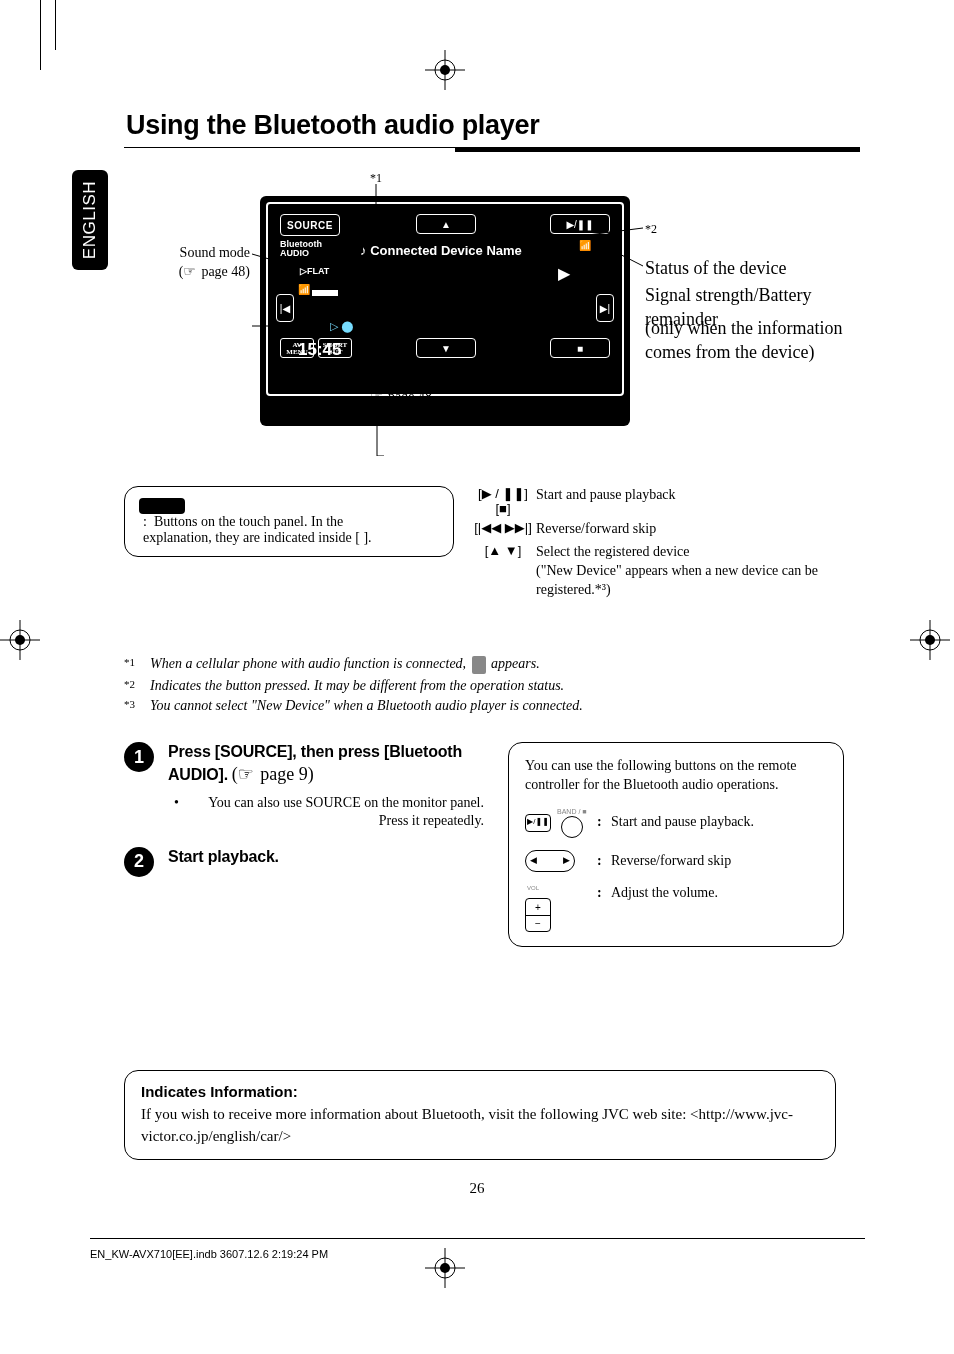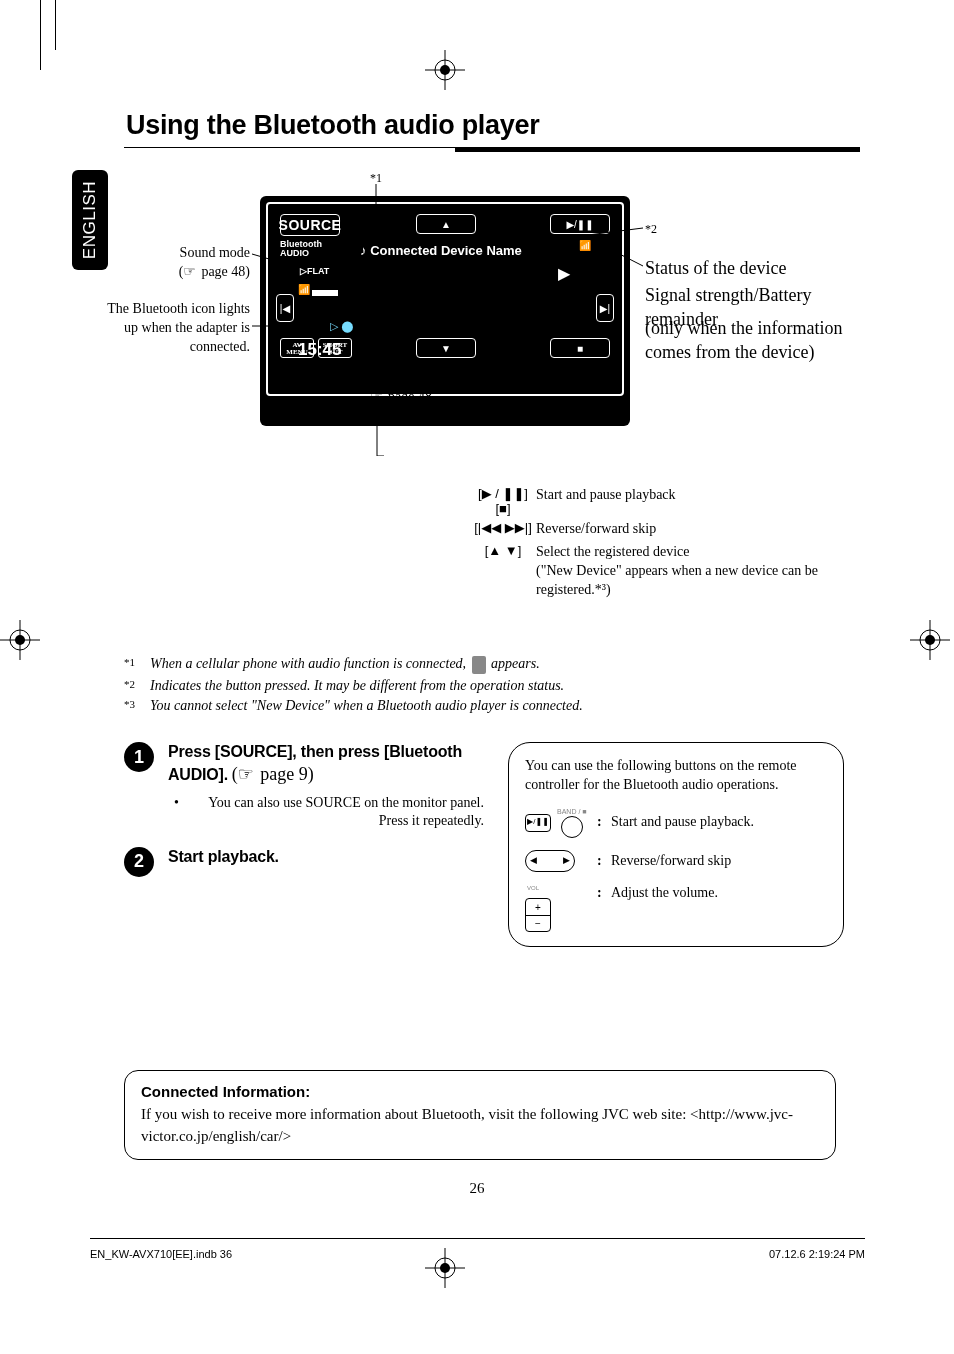--- a/index.html
+++ b/index.html
@@ -67,21 +67,21 @@
     background: #000;
     border-radius: 6px;
     color: #fff;
   }
   .device-screen .inner {
     position: absolute; inset: 6px 6px 30px 6px;
     border: 2px solid #fff;
     border-radius: 4px;
   }
   .btn { position: absolute; background: #000; border: 1px solid #fff; border-radius: 4px; display:flex; align-items:center; justify-content:center; font-size: 10px; color:#fff; font-family: Arial; }
-  .source-btn { left: 12px; top: 10px; width: 60px; height: 22px; font-weight:bold; font-size:14px; letter-spacing:0.5px; }
+  .source-btn { left: 12px; top: 10px; width: 60px; height: 22px; font-weight:bold; font-size:10px; letter-spacing:0.5px; }
   .up-btn { left: 148px; top: 10px; width: 60px; height: 20px; }
   .down-btn { left: 148px; bottom: 36px; width: 60px; height: 20px; }
   .playpause-btn { right: 12px; top: 10px; width: 60px; height: 20px; }
   .stop-btn { right: 12px; bottom: 36px; width: 60px; height: 20px; }
   .prev-btn { left: 8px; top: 90px; width: 18px; height: 28px; }
   .next-btn { right: 8px; top: 90px; width: 18px; height: 28px; }
   .bt-audio-lbl { position:absolute; left: 12px; top: 36px; font-size: 9px; font-weight:bold; font-family: Arial; line-height:1; }
   .conn-name { position:absolute; left: 92px; top: 39px; font-size: 13px; font-weight:bold; font-family: Arial; }
   .flat-ind { position:absolute; left: 32px; top: 62px; font-size: 9px; font-family: Arial; font-weight:bold; }
   .bt-icon { position:absolute; left: 62px; top: 116px; font-size: 11px; color:#7df; }
@@ -144,21 +144,21 @@
     flex: 0 0 30px; margin-right: 14px;
   }
   .step-body { font-size: 15px; line-height: 1.3; }
   .step-body .lead { font-family: Arial; font-weight: bold; font-size: 16px; letter-spacing: -0.2px; }
   .step-body .ref { font-size: 18px; }
   .step-body ul { margin-top: 8px; margin-left: 0; padding-left: 18px; font-family: Georgia; font-size: 14px; text-align: right; }
   .step-body ul li::marker { content: "•  "; }
 
   .remote-box {
     flex: 1;
-    border: 1px solid #000; border-radius: 22px;
+    border: 1px solid #000; border-radius: 14px;
     padding: 14px 16px;
     font-size: 14px;
     line-height: 1.35;
     max-width: 336px;
   }
   .remote-row { display:flex; align-items:center; margin-top: 12px; }
   .remote-row .icons { width: 72px; display:flex; gap:6px; align-items:center; justify-content:flex-start; }
   .remote-row .colon { width: 14px; font-weight: bold; }
   .remote-row .txt { flex:1; }
   .r-btn { width: 26px; height: 18px; border:1px solid #000; border-radius: 4px; display:flex; align-items:center; justify-content:center; font-size:8px; font-family:Arial; }
@@ -178,21 +178,21 @@
     line-height: 1.45;
     position: absolute;
     left: 90px; right: auto;
     width: 712px;
     top: 1070px;
   }
   .bt-info-box .hdr { font-family: Arial; font-weight: bold; font-size: 15px; }
 
   .page-num { position:absolute; left: 0; width: 954px; top: 1180px; text-align:center; font-size: 15px; }
 
-  .footer { position:absolute; left: 90px; width: 775px; top: 1248px; font-size: 11px; font-family: Arial; color:#000; display:flex; justify-content:space-between; border-top: 0; }
+  .footer { position:absolute; left: 90px; width: 775px; top: 1248px; font-size: 11px; font-family: Arial; color:#000; display:flex; justify-content:flex-start; border-top: 0; }
   .footer .line { position:absolute; top:-10px; left:0; right:0; height:1px; background:#000; }
 
   .hand-pointer::before { content: "☞"; margin-right: 2px; }
 </style>
 </head>
 <body>
 
 <div class="crop-mark crop-tl-v"></div>
 <div class="crop-mark crop-tl-v2"></div>
 <div class="reg-mark" style="left:425px; top:50px;">
@@ -240,21 +240,20 @@
 
   <div class="diagram-area">
 
     <div class="ast" style="left:280px; top:5px;">*1</div>
     <div class="ast" style="left:555px; top:56px;">*2</div>
 
     <div class="side-label" style="left:30px; top:78px; width:130px;text-align:right;">
       <span>Sound mode</span><br>
       <span>(<span class="hand-pointer"></span> <span>page 48)</span></span>
     </div>
-    <div class="side-label" style="left:0px; top:134px; width:160px;">The Bluetooth icon lights up when the adapter is connected.</div>
 
     <div class="right-label" style="top:90px;">Status of the device</div>
     <div class="right-label" style="top:117px;">Signal strength/Battery remainder</div>
     <div class="right-label" style="top:150px; width:210px;">(only when the information comes from the device)</div>
 
     <div class="device-screen">
       <div class="inner">
         <div class="btn source-btn">SOURCE</div>
         <div class="btn up-btn">▲</div>
         <div class="btn down-btn">▼</div>
@@ -285,20 +284,24 @@
       <line x1="553" y1="62" x2="490" y2="70" stroke="#000"></line>
       <line x1="553" y1="100" x2="510" y2="78" stroke="#000"></line>
       <line x1="287" y1="260" x2="287" y2="290" stroke="#000"></line>
       <line x1="287" y1="290" x2="294" y2="290" stroke="#000"></line>
     </svg>
   </div>
 
   <div class="page48"><span class="hand-pointer"></span> <span>page 48</span></div>
 
   <div class="legend-box">
+    <div class="box-left">
+      <span class="black-chip"></span>
+      <span style="display:inline-block; vertical-align:top; width:240px; margin-left:4px;">: &nbsp;<span>Buttons on the touch panel. In the explanation, they are indicated inside [      ].</span></span>
+    </div>
     <div class="symbol-table">
       <div class="row">
         <div class="sym">[▶ / ❚❚] [■]</div>
         <div class="desc">Start and pause playback</div>
       </div>
       <div class="row">
         <div class="sym">[|◀◀ ▶▶|]</div>
         <div class="desc">Reverse/forward skip</div>
       </div>
       <div class="row">
@@ -384,21 +387,21 @@
         </div>
         <div class="colon">:</div>
         <div class="txt">Adjust the volume.</div>
       </div>
     </div>
   </div>
 
 </div>
 
 <div class="bt-info-box">
-  <span class="hdr">Connected Information:</span><br>
+  <span class="hdr">Indicates Information:</span><br>
   <span>If you wish to receive more information about Bluetooth, visit the following JVC web site: &lt;http://www.jvc-victor.co.jp/english/car/&gt;</span>
 </div>
 
 <div class="page-num">26</div>
 
 <div class="footer">
   <div class="line"></div>
   <span>EN_KW-AVX710[EE].indb   36</span>
   <span>07.12.6   2:19:24 PM</span>
 </div>

